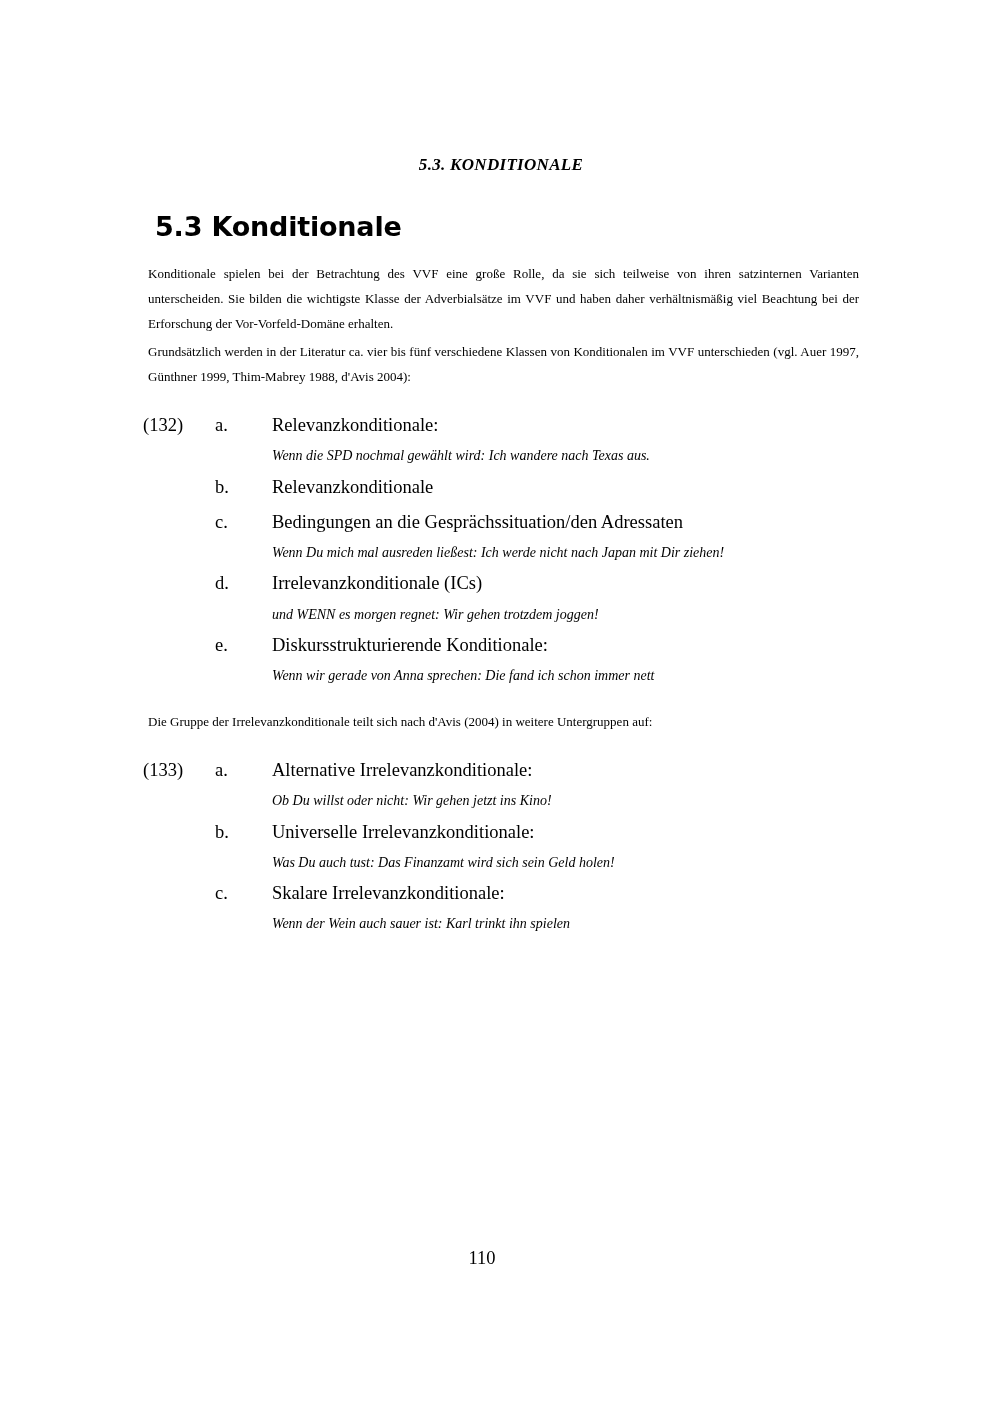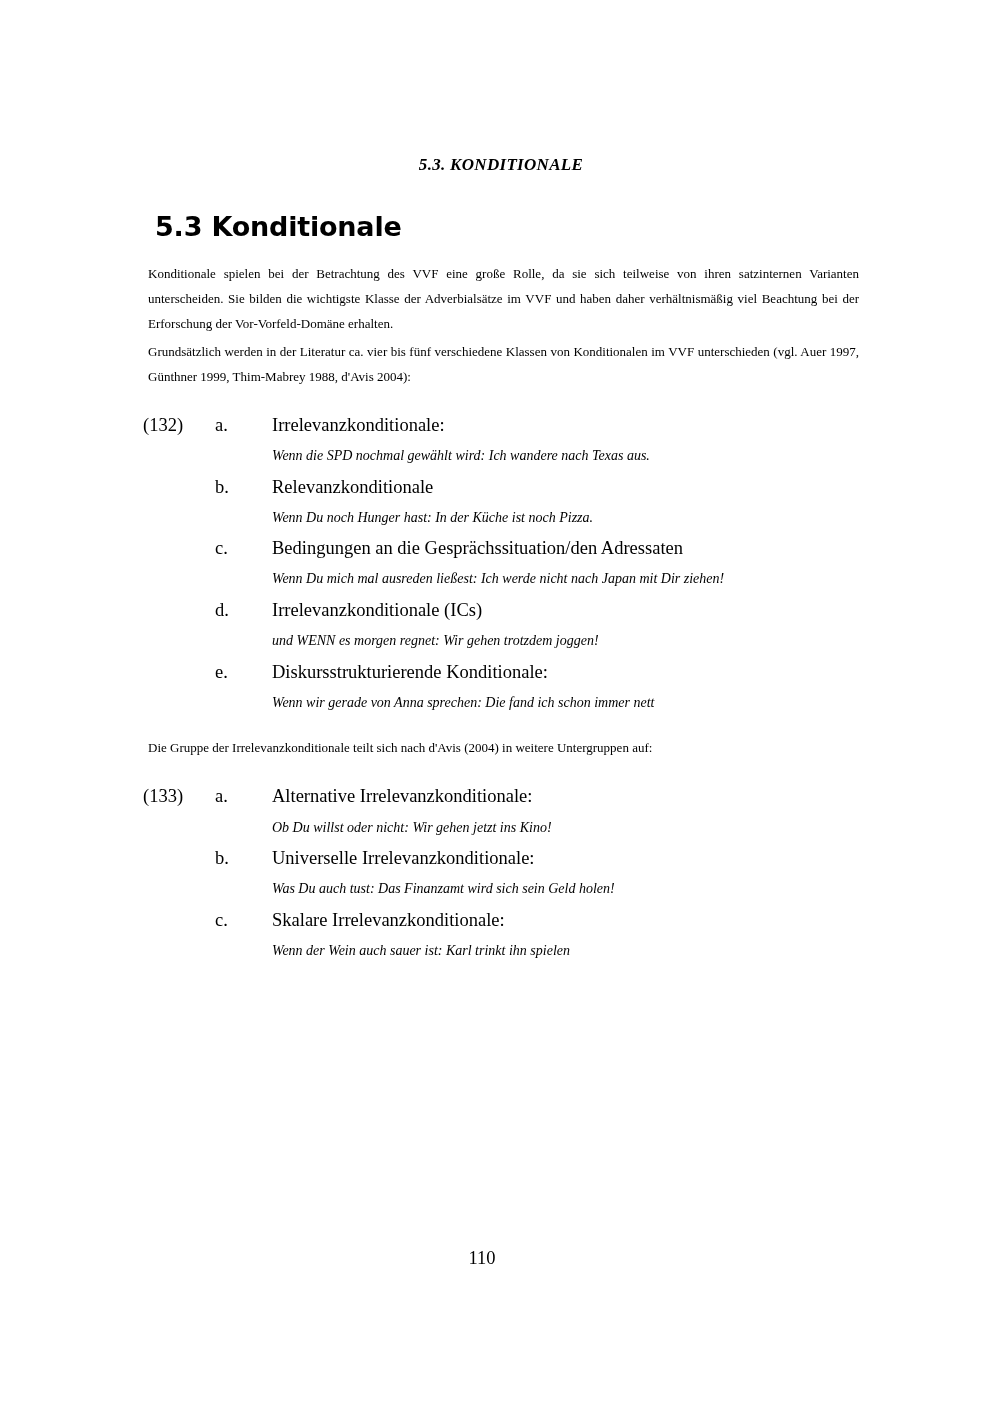--- a/index.html
+++ b/index.html
@@ -106,30 +106,29 @@
 
     <p class="body-par">Konditionale spielen bei der Betrachtung des VVF eine große Rolle, da sie sich teilweise von ihren satzinternen Varianten unterscheiden. Sie bilden die wichtigste Klasse der Adverbialsätze im VVF und haben daher verhältnismäßig viel Beachtung bei der Erforschung der Vor-Vorfeld-Domäne erhalten.</p>
 
     <p class="body-par tight">Grundsätzlich werden in der Literatur ca. vier bis fünf verschiedene Klassen von Konditionalen im VVF unterschieden (vgl. Auer 1997, Günthner 1999, Thim-Mabrey 1988, d'Avis 2004):</p>
 
     <div class="example-block">
 
       <div class="ex-row">
         <span class="ex-num">(132)</span>
         <span class="ex-letter">a.</span>
-        <span class="ex-text">Irrelevanzkonditionale:</span>
+        <span class="ex-text">Relevanzkonditionale:</span>
       </div>
       <div class="ex-sub">Wenn die SPD nochmal gewählt wird: Ich wandere nach Texas aus.</div>
 
       <div class="ex-row">
         <span class="ex-num"></span>
         <span class="ex-letter">b.</span>
         <span class="ex-text">Relevanzkonditionale</span>
       </div>
-      <div class="ex-sub">Wenn Du noch Hunger hast: In der Küche ist noch Pizza.</div>
 
       <div class="ex-row">
         <span class="ex-num"></span>
         <span class="ex-letter">c.</span>
         <span class="ex-text">Bedingungen an die Gesprächssituation/den Adressaten</span>
       </div>
       <div class="ex-sub wide">Wenn Du mich mal ausreden ließest: Ich werde nicht nach Japan mit Dir ziehen!</div>
 
       <div class="ex-row">
         <span class="ex-num"></span>

